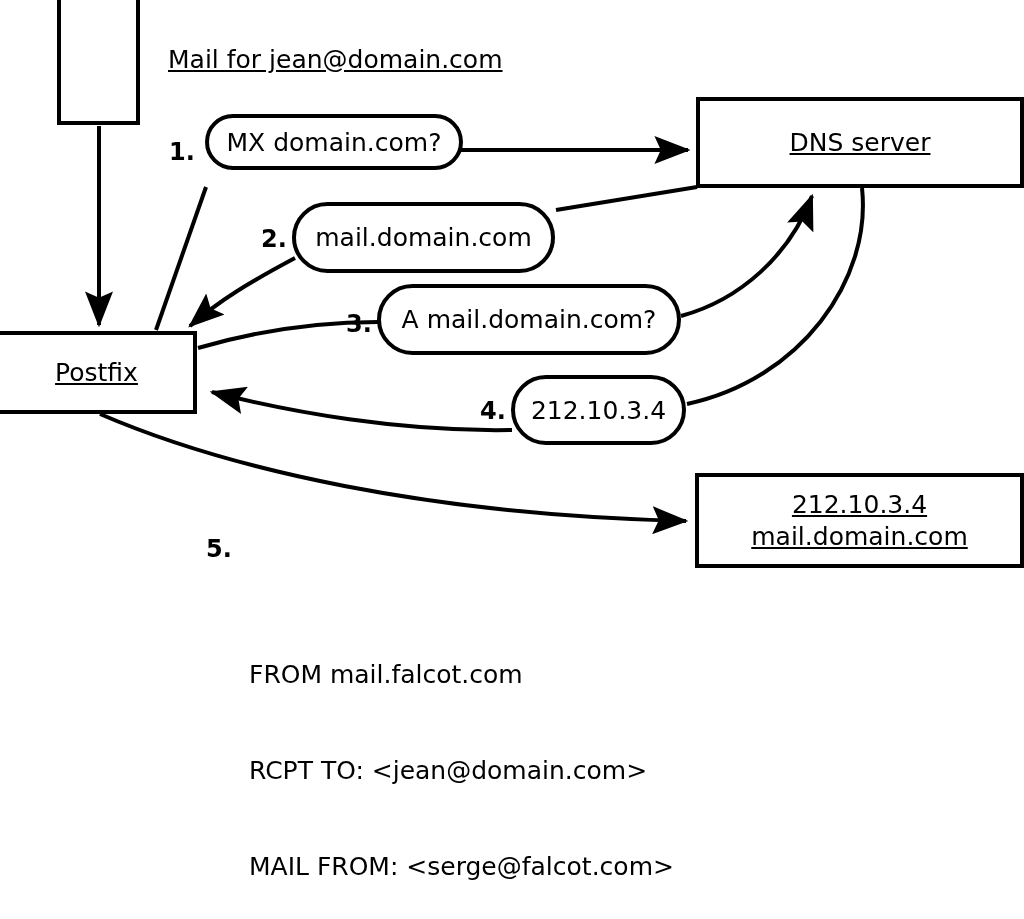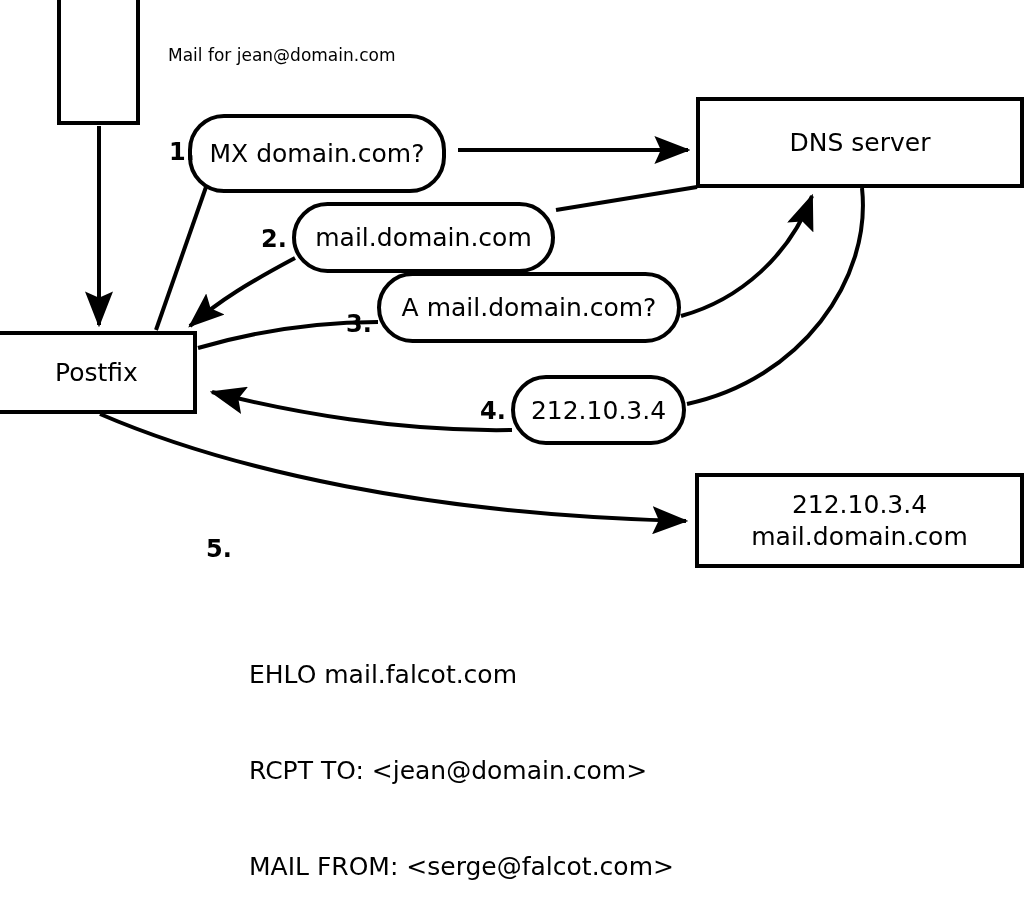--- a/index.html
+++ b/index.html
@@ -30,20 +30,21 @@
     border: 4px solid #000000;
     background: #ffffff;
     display: flex;
     align-items: center;
     justify-content: center;
     text-align: center;
     font-size: 25px;
     color: #000000;
     line-height: 1.25;
     z-index: 5;
+    text-decoration: underline;
   }
   .pill {
     position: absolute;
     box-sizing: border-box;
     border: 4px solid #000000;
     background: #ffffff;
     display: flex;
     align-items: center;
     justify-content: center;
     text-align: center;
@@ -54,24 +55,25 @@
   .step-num {
     position: absolute;
     font-size: 24px;
     font-weight: bold;
     color: #000000;
     z-index: 7;
     white-space: nowrap;
   }
   .plain-text {
     position: absolute;
-    font-size: 17px;
+    font-size: 25px;
     color: #000000;
     white-space: nowrap;
     z-index: 7;
+    text-decoration: underline;
   }
   .smtp-block {
     position: absolute;
     font-size: 25px;
     color: #000000;
     line-height: 32px;
     white-space: pre;
     z-index: 7;
   }
   .smtp-line { display: block; height: 32px; }
@@ -122,43 +124,43 @@
   <div class="node-box" style="left:696px; top:97px; width:328px; height:91px;">
     <span>DNS server</span>
   </div>
 
   <div class="node-box" style="left:695px; top:473px; width:329px; height:95px; flex-direction:column;">
     <span>212.10.3.4</span>
     <span>mail.domain.com</span>
   </div>
 
   <div class="step-num" style="left:169px; top:138px;">1.</div>
-  <div class="pill" style="left:188px; top:114px; width:258px; height:79px; border-radius:36px;">
+  <div class="pill" style="left:205px; top:114px; width:258px; height:56px; border-radius:36px;">
     <span>MX domain.com?</span>
   </div>
 
   <div class="step-num" style="left:261px; top:225px;">2.</div>
   <div class="pill" style="left:292px; top:202px; width:263px; height:71px; border-radius:36px;">
     <span>mail.domain.com</span>
   </div>
 
   <div class="step-num" style="left:346px; top:310px;">3.</div>
-  <div class="pill" style="left:377px; top:272px; width:304px; height:71px; border-radius:36px;align-items:center;">
+  <div class="pill" style="left:377px; top:284px; width:304px; height:71px; border-radius:36px;align-items:center;">
     <span>A mail.domain.com?</span>
   </div>
 
   <div class="step-num" style="left:480px; top:397px;">4.</div>
   <div class="pill" style="left:511px; top:375px; width:175px; height:70px; border-radius:35px;">
     <span>212.10.3.4</span>
   </div>
 
   <div class="step-num" style="left:206px; top:535px;">5.</div>
 
   <div class="smtp-block" style="left:249px; top:595px;">
-    <span class="smtp-line">EHLO mail.falcot.com</span>
+    <span class="smtp-line">FROM mail.falcot.com</span>
     <span class="smtp-line">RCPT TO: &lt;jean@domain.com&gt;</span>
     <span class="smtp-line">MAIL FROM: &lt;serge@falcot.com&gt;</span>
     
     
     
     
     
     
     
     

